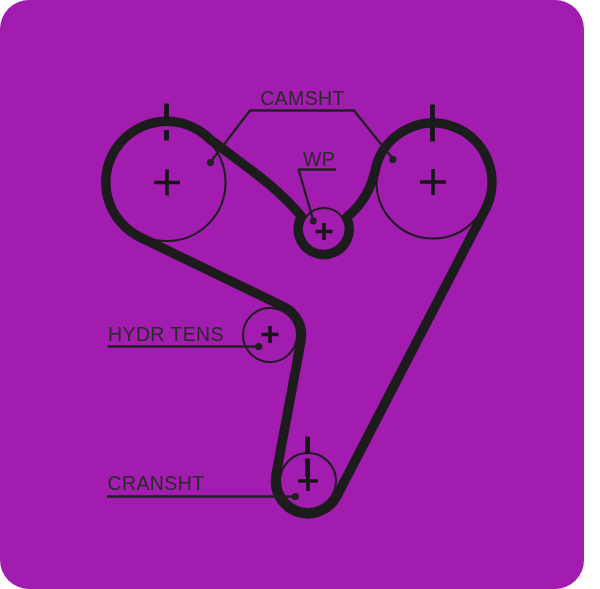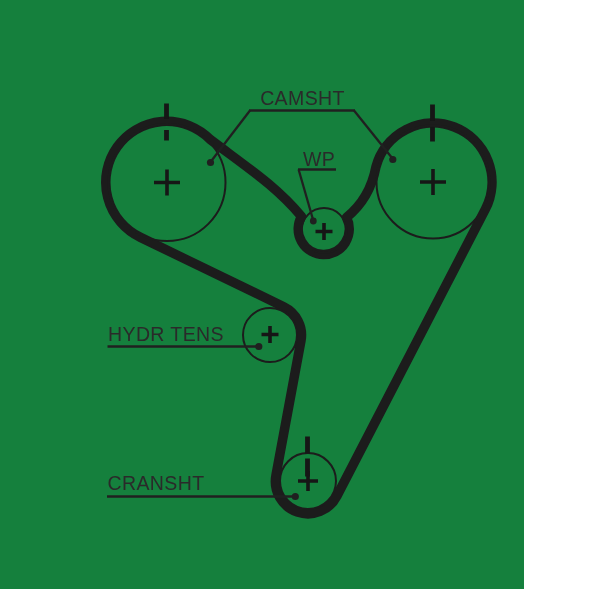--- a/index.html
+++ b/index.html
@@ -5,23 +5,24 @@
   html, body {
     margin: 0;
     padding: 0;
     width: 600px;
     height: 589px;
     background: #ffffff;
     overflow: hidden;
   }
   #stage {
     position: relative;
-    width: 524px;
+    width: 584px;
     height: 589px;
-    background: #15803d;
+    background: #a21caf;
+    border-radius: 29px;
   }
   svg { display: block; }
 
   .belt {
     fill: none;
     stroke: #1c1c1c;
     stroke-linejoin: round;
     stroke-linecap: round;
   }
   .pulley-circle {

